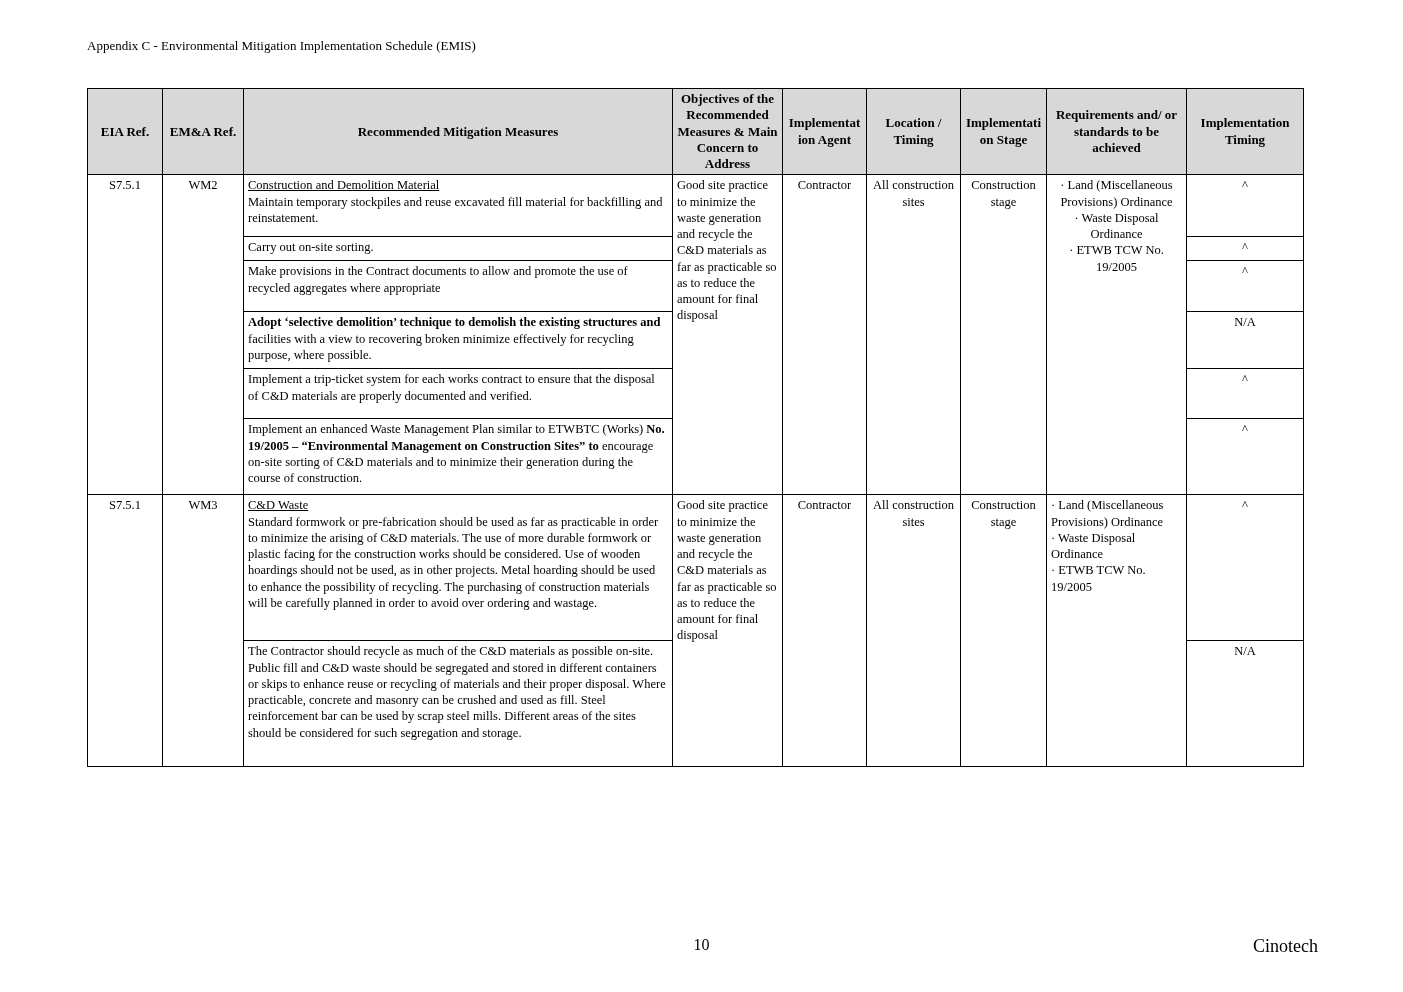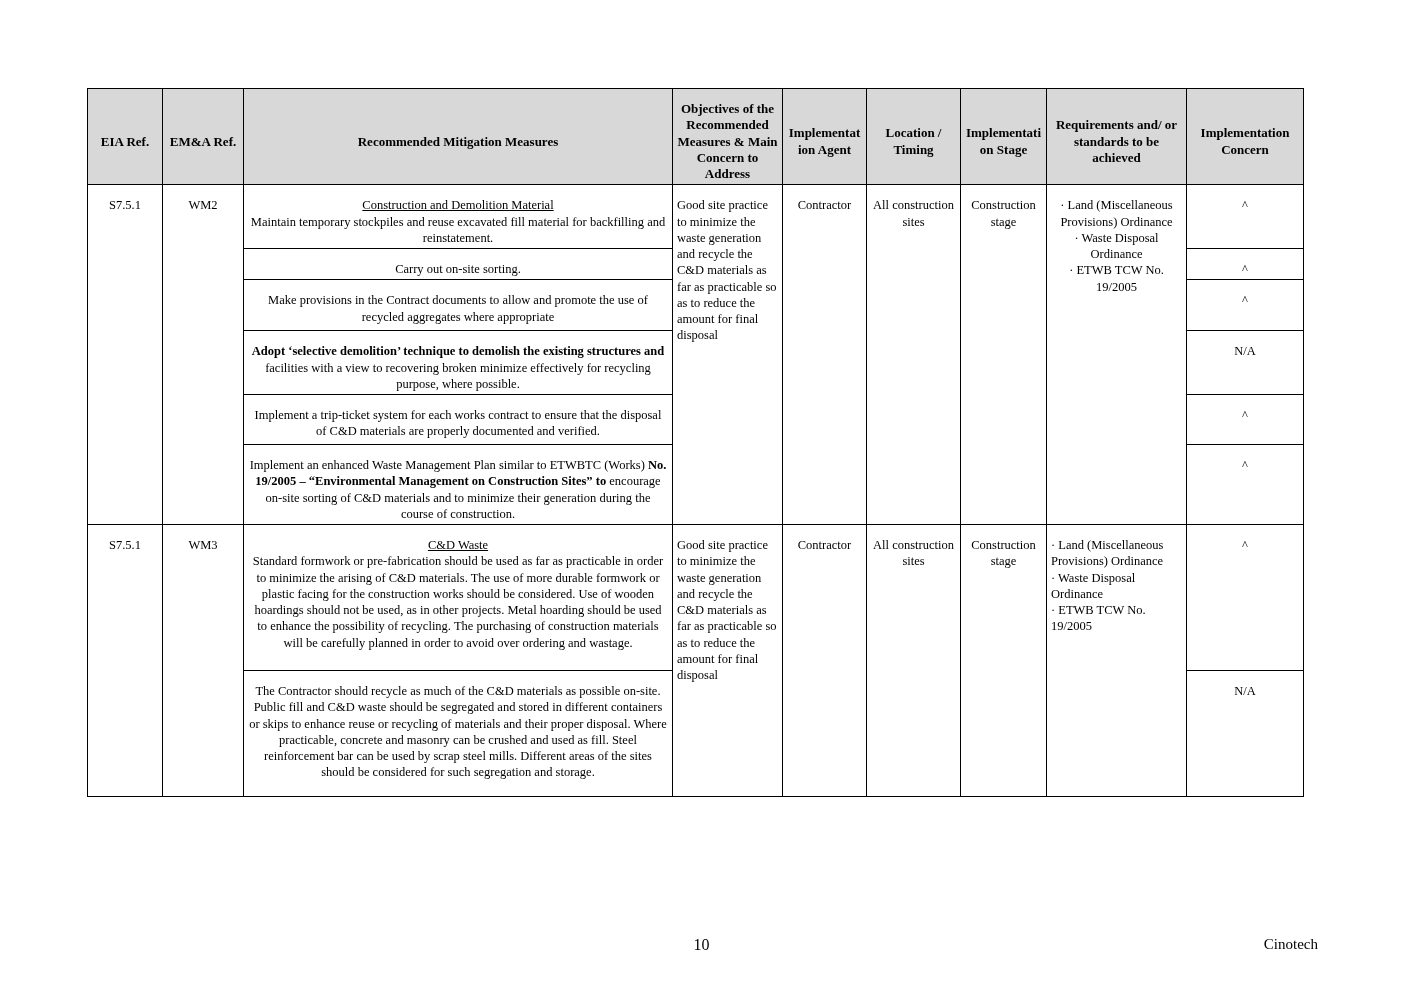--- a/index.html
+++ b/index.html
@@ -18,62 +18,63 @@
   }
   table.emis {
     position:absolute;
     left:87px; top:88px;
     width:1216px;
     border-collapse:collapse;
     table-layout:fixed;
   }
   table.emis th, table.emis td {
     border:1px solid #000;
-    padding:12px 4px 2px 4px;
+    padding:2px 4px 2px 4px;
     font-size:12.5px;
     line-height:1.3;
     vertical-align:top;
     overflow:hidden;
   }
   table.emis th {
     background:#d8d8d8;
     font-weight:bold;
     text-align:center;
     vertical-align:middle;
     overflow-wrap:break-word;
     word-wrap:break-word;
     font-size:13px;
     line-height:1.25;
   }
   .c-eia, .c-ema { text-align:center; }
-  .c-measure { text-align:center; }
+  .c-measure { text-align:left; }
   .c-obj { text-align:left;margin-left:48px; }
   .c-agent, .c-loc, .c-stage { text-align:center; }
   .c-status { text-align:center; }
   .c-req { text-align:left;margin-top:12px; }
   .req-center { text-align:center; }
   .m-title { display:block; text-decoration:underline; }
   .m-bold { font-weight:bold; }
   .footer-page {
     position:absolute;
     left:50%; top:936px;
     transform:translateX(-50%);
     font-size:16px;
   }
   .footer-company {
     position:absolute;
     right:85px; top:936px;
-    font-size:15px;
+    font-size:18px;
   }
 </style>
 </head>
 <body>
 
 <div class="page">
 
+  <div class="doc-header">Appendix C - Environmental Mitigation Implementation Schedule (EMIS)</div>
 
   <table class="emis">
     <colgroup>
       <col style="width:75px">
       <col style="width:81px">
       <col style="width:429px">
       <col style="width:110px">
       <col style="width:84px">
       <col style="width:94px">
       <col style="width:86px">
@@ -83,21 +84,21 @@
     <thead>
       <tr style="height:82px">
         <th>EIA Ref.</th>
         <th>EM&amp;A Ref.</th>
         <th>Recommended Mitigation Measures</th>
         <th>Objectives of the Recommended Measures &amp; Main Concern to Address</th>
         <th>Implementation Agent</th>
         <th>Location / Timing</th>
         <th>Implementation Stage</th>
         <th>Requirements and/ or standards to be achieved</th>
-        <th>Implementation Concern</th>
+        <th>Implementation Timing</th>
       </tr>
     </thead>
     <tbody>
 
       <tr style="height:62px">
         <td class="c-eia" rowspan="6">S7.5.1</td>
         <td class="c-ema" rowspan="6">WM2</td>
         <td class="c-measure"><span class="m-title">Construction and Demolition Material</span><span>Maintain temporary stockpiles and reuse excavated fill material for backfilling and reinstatement.</span></td>
         <td class="c-obj" rowspan="6">Good site practice to minimize the waste generation and recycle the C&amp;D materials as far as practicable so as to reduce the amount for final disposal</td>
         <td class="c-agent" rowspan="6">Contractor</td>

